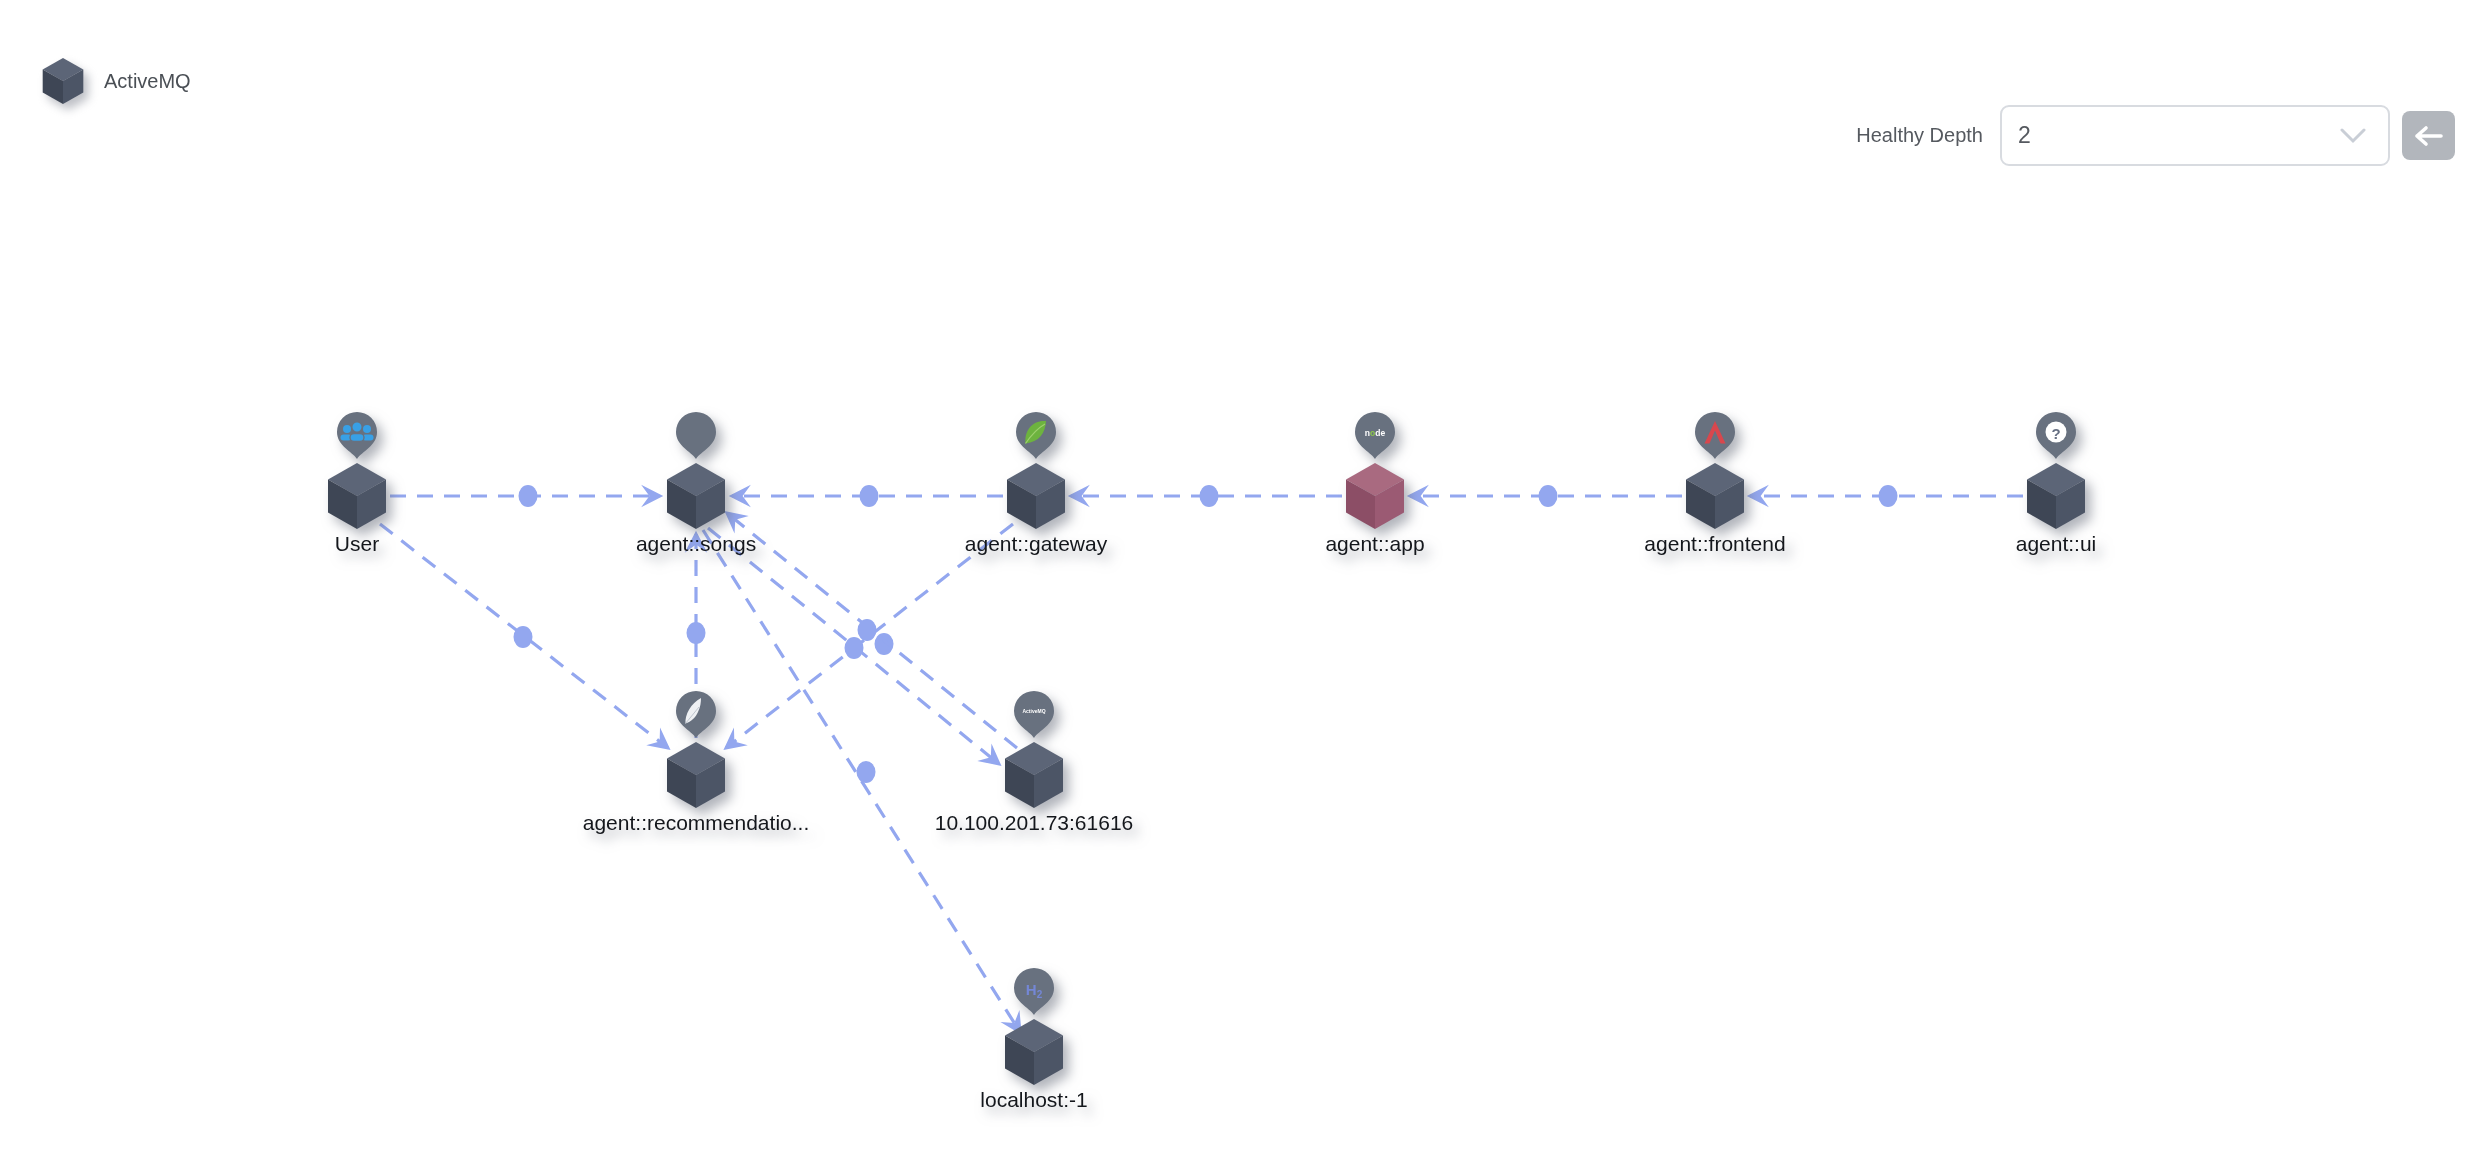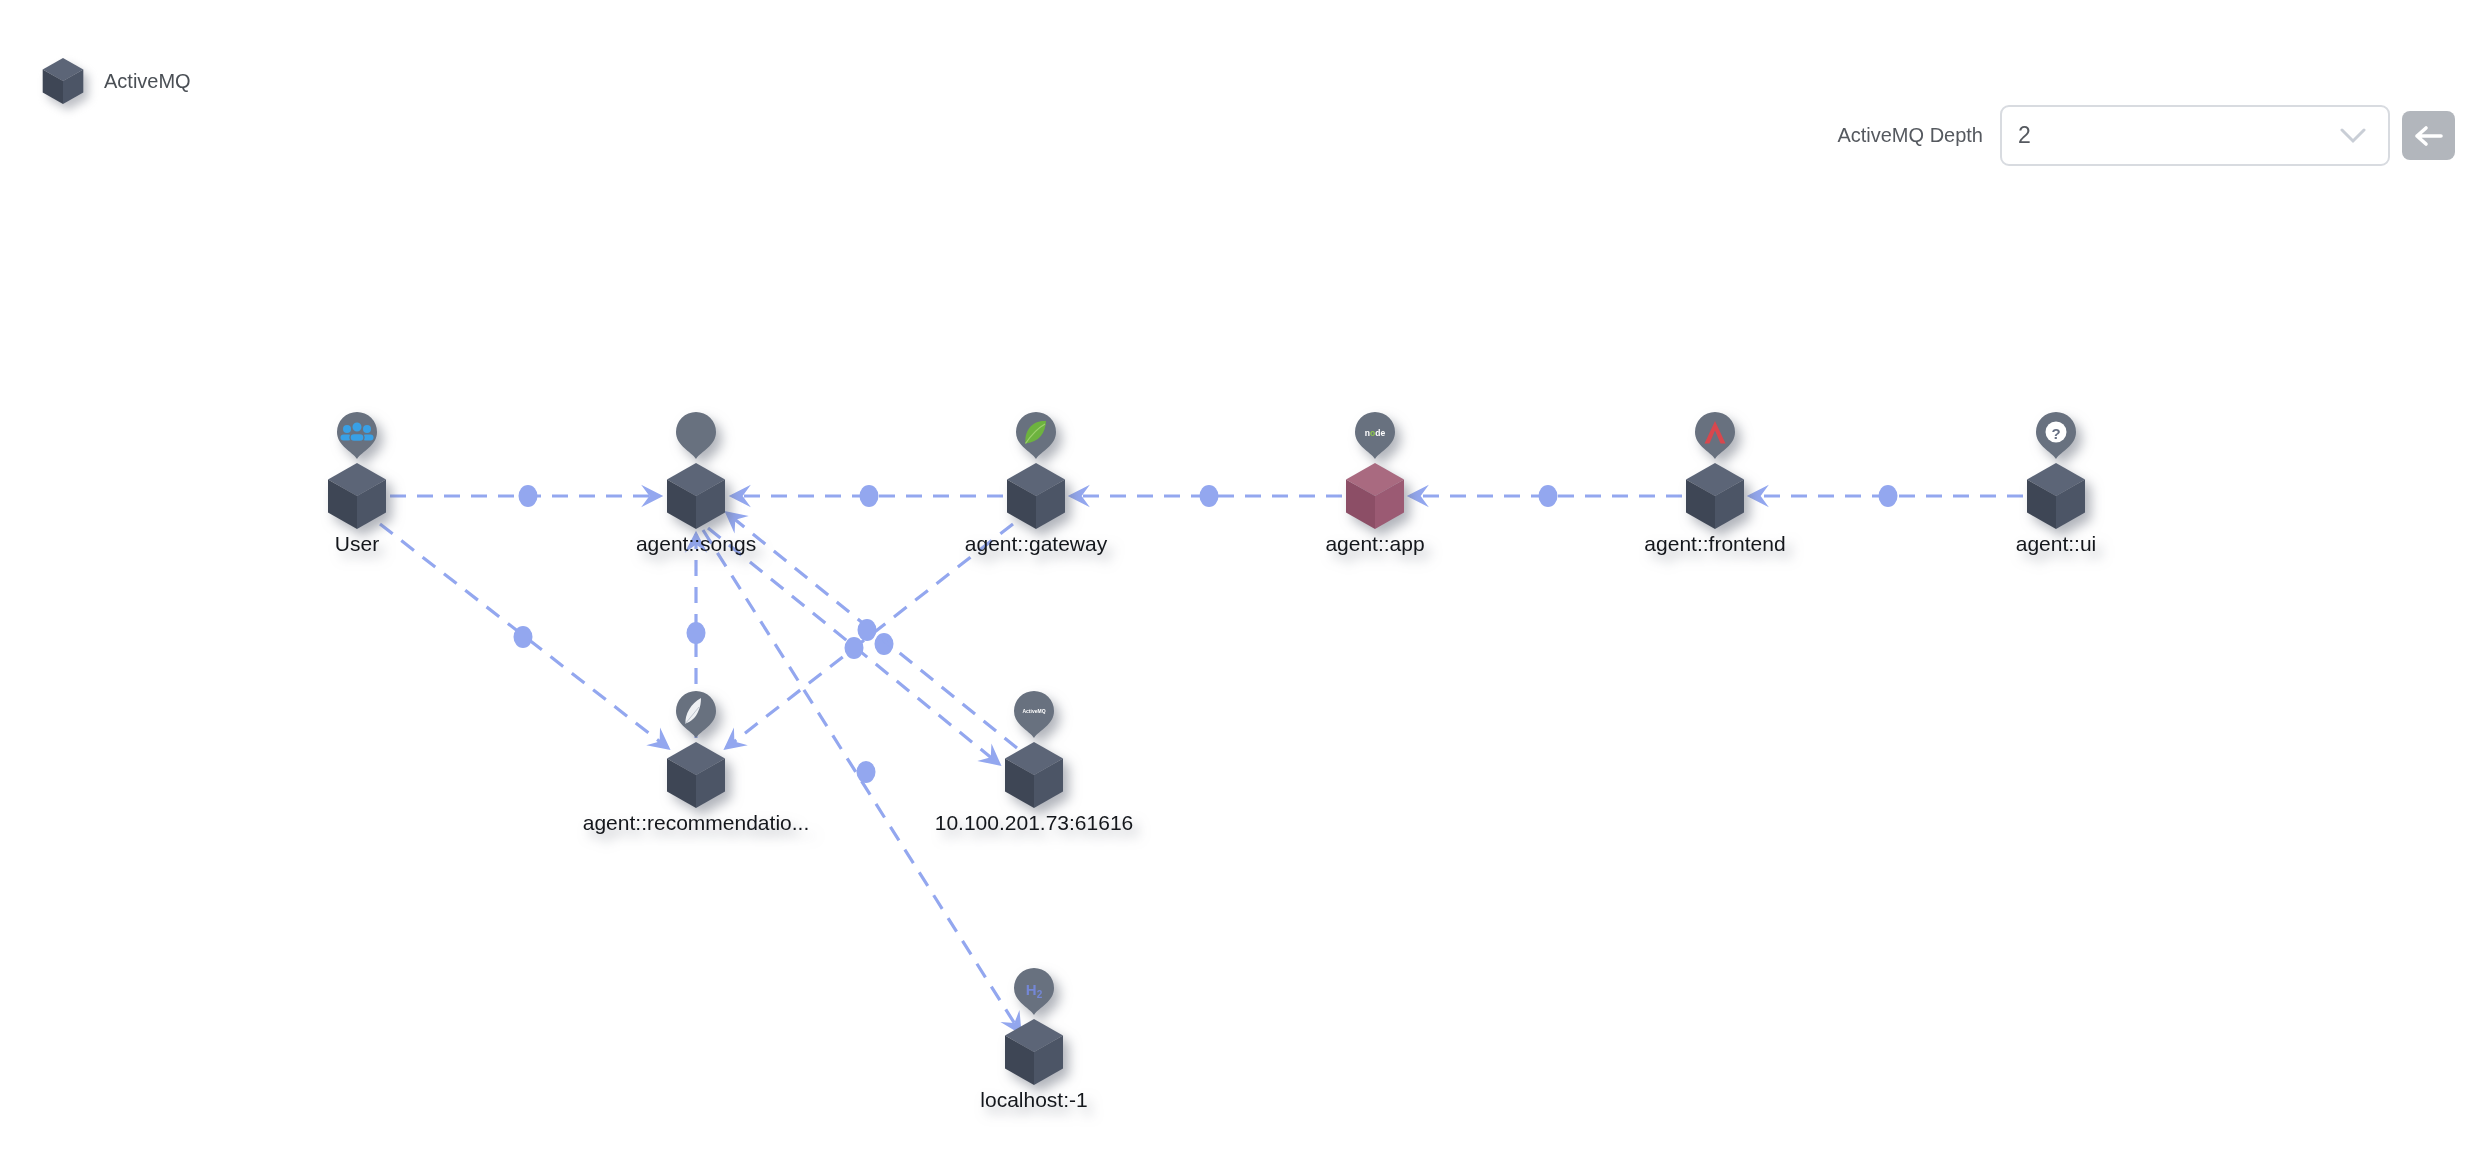--- a/index.html
+++ b/index.html
@@ -184,21 +184,21 @@
     <svg class="legend-cube cube-healthy" width="50" height="54" viewBox="-25 -27 50 54">
       <polygon class="ctop" points="0,-23.1 20.3,-11.6 0,0 -20.3,-11.6" fill="#5c6577"></polygon>
       <polygon class="cleft" points="-20.3,-11.6 0,0 0,23.1 -20.3,11.6" fill="#3e4655"></polygon>
       <polygon class="cright" points="0,0 20.3,-11.6 20.3,11.6 0,23.1" fill="#4c5566"></polygon>
     </svg>
     <span class="legend-label">ActiveMQ</span>
   </div>
 </div>
 
 <div class="toolbar">
-  <span class="depth-label">ActiveMQ Depth</span>
+  <span class="depth-label">Healthy Depth</span>
   <div class="depth-select">
     <span class="depth-value">2</span>
     <svg width="26" height="16" viewBox="0 0 26 16">
       <path d="M 2 2 L 13 13 L 24 2" fill="none" stroke="#c9ced6" stroke-width="3" stroke-linecap="round"></path>
     </svg>
   </div>
   <button class="back-btn">
     <svg width="30" height="22" viewBox="0 0 30 22">
       <path d="M 3 11 L 27 11 M 3 11 L 12 3 M 3 11 L 12 19" fill="none" stroke="#ffffff" stroke-width="3.6" stroke-linecap="round" stroke-linejoin="round"></path>
     </svg>

